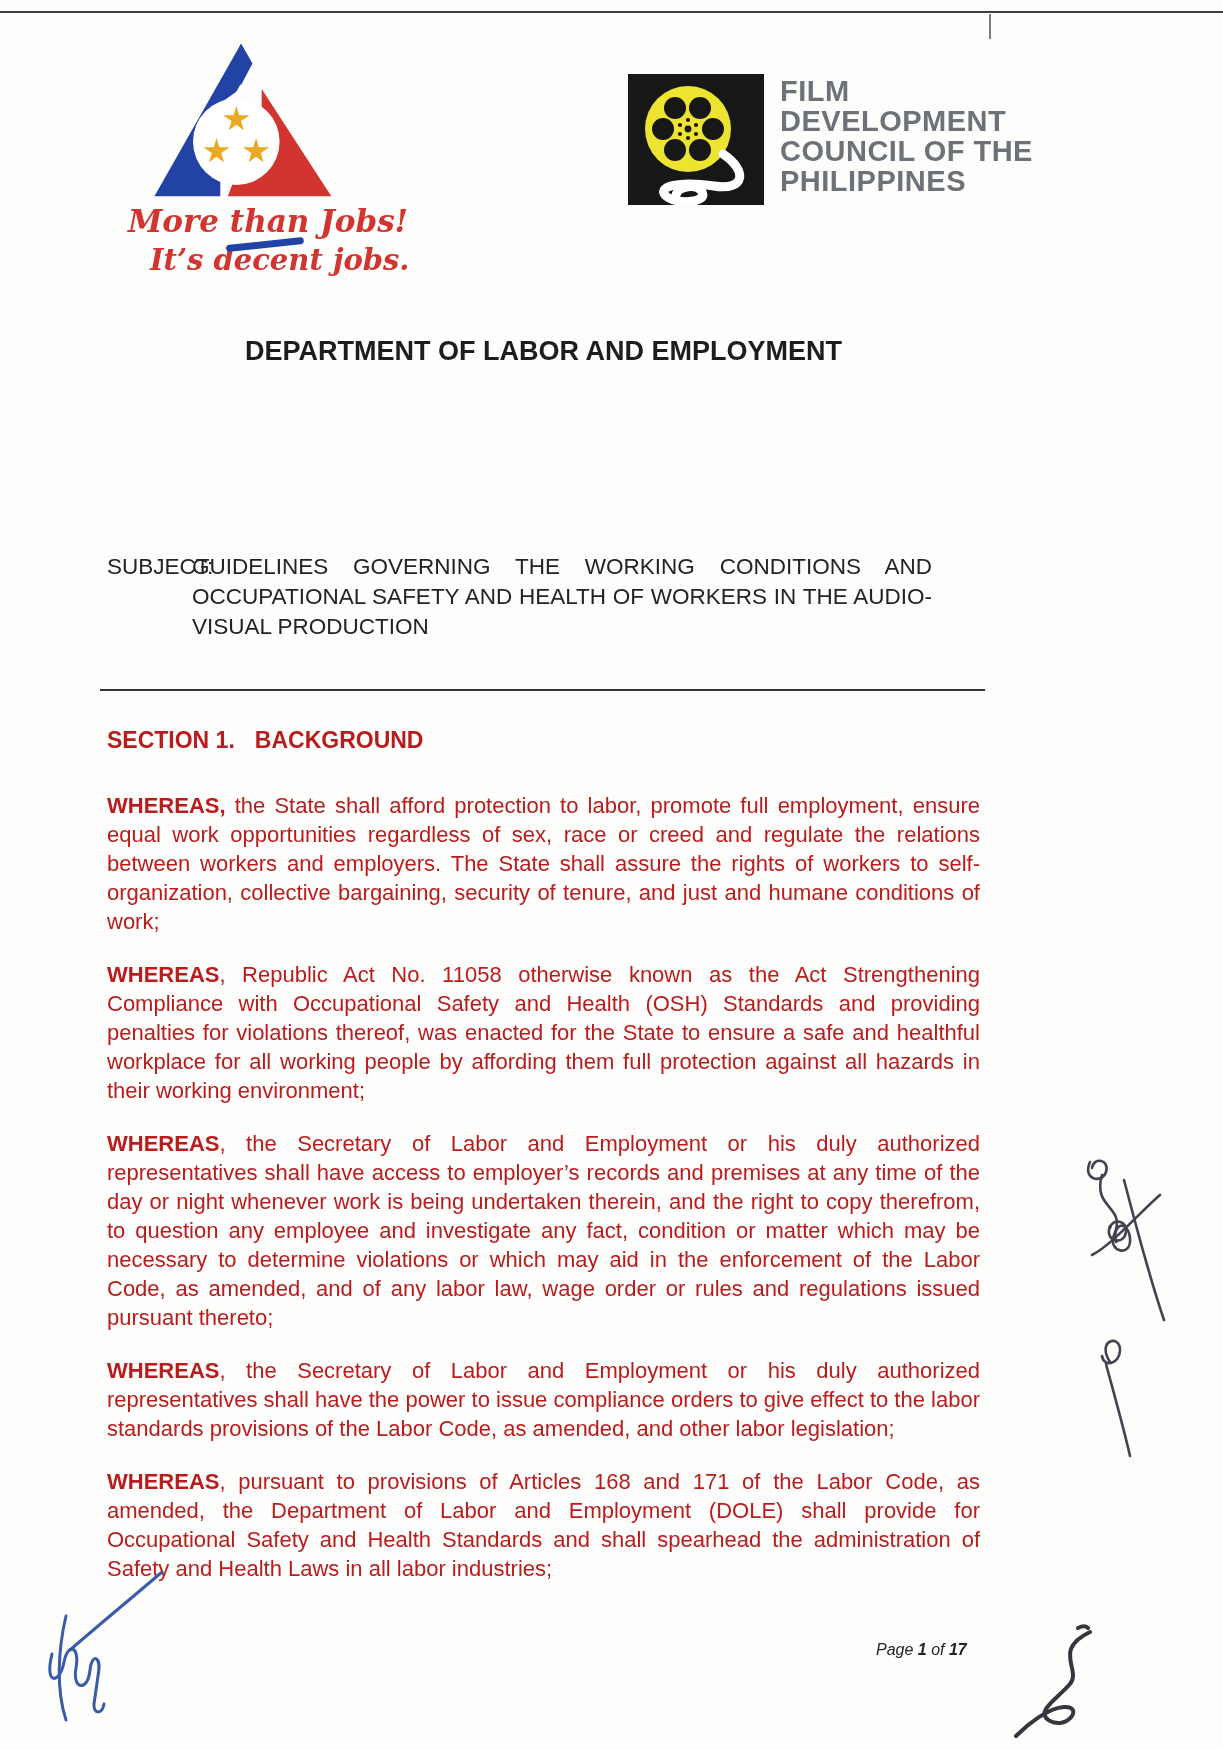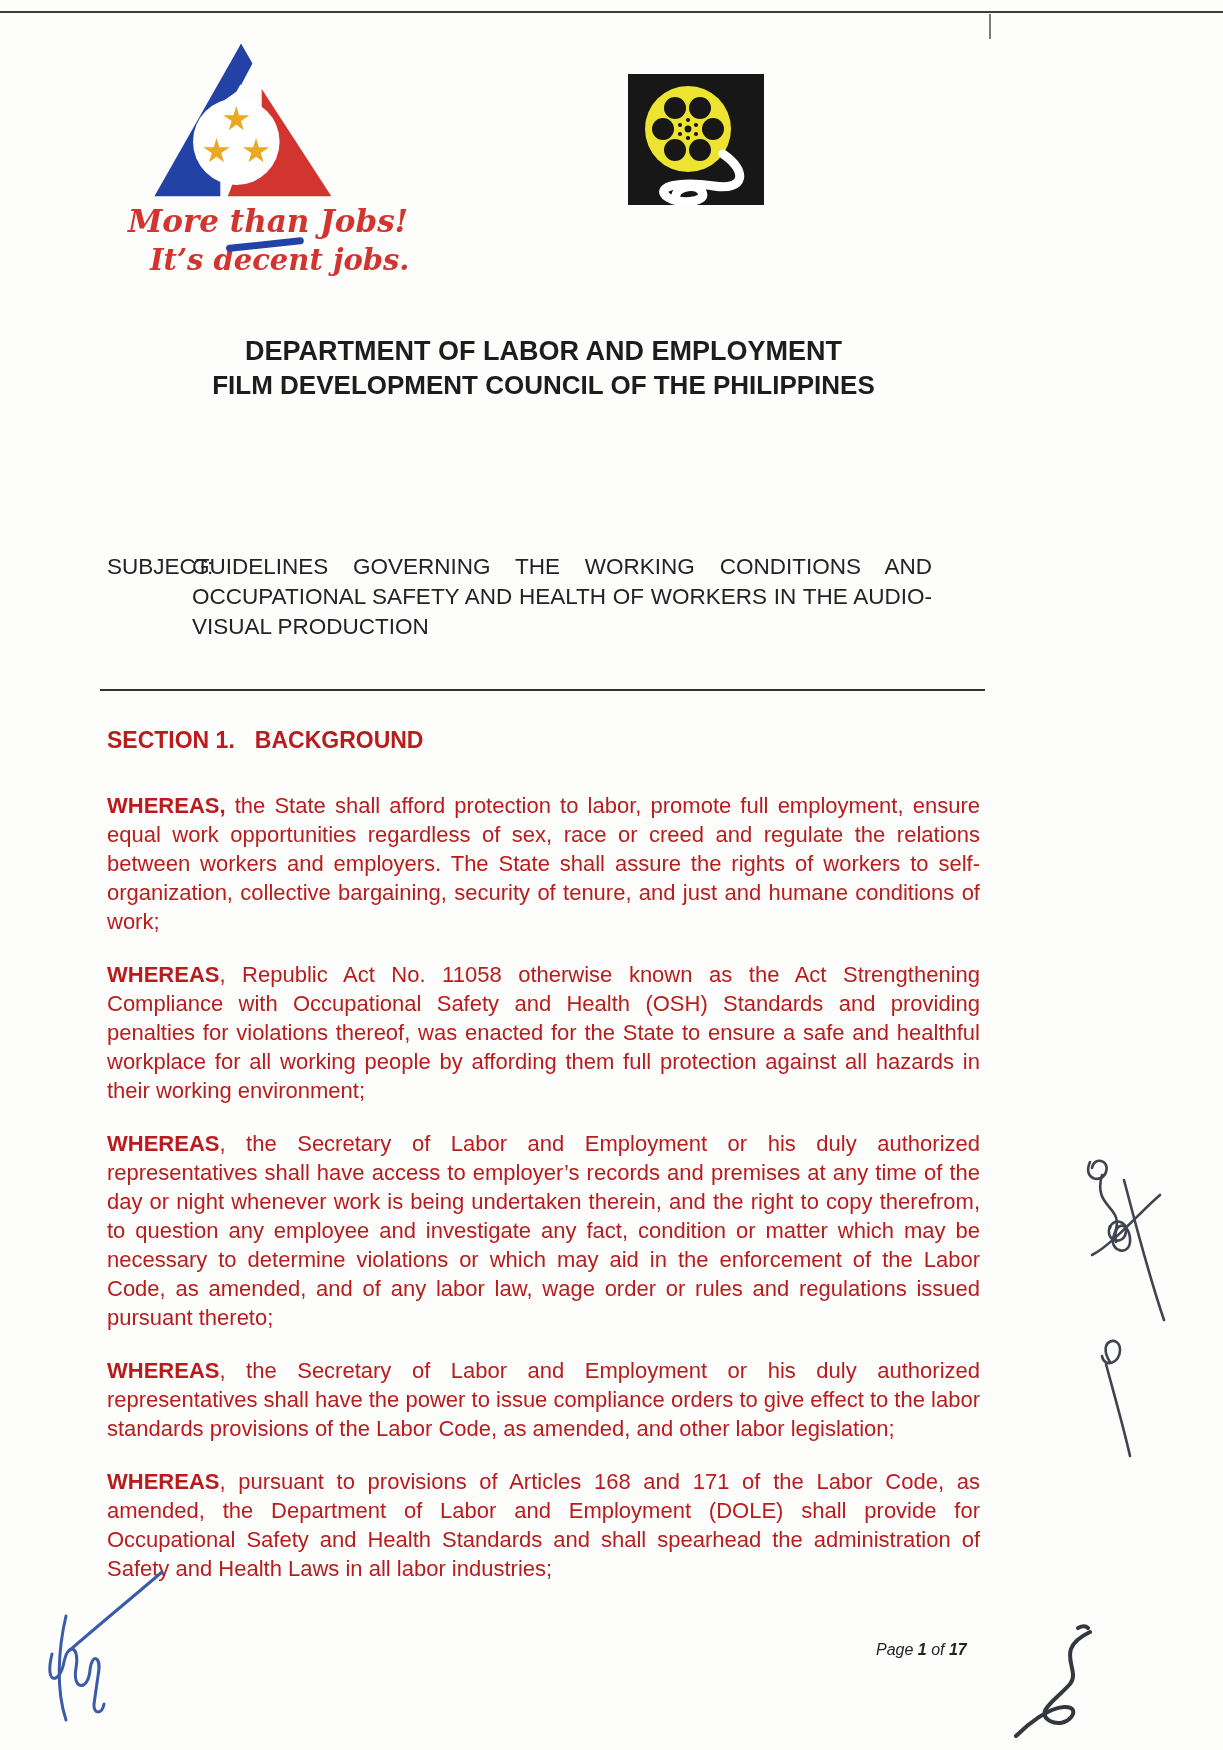--- a/index.html
+++ b/index.html
@@ -94,24 +94,29 @@
         <circle cx="60" cy="55" r="3.4"></circle>
         <circle cx="60" cy="46" r="2.1"></circle>
           <circle cx="68" cy="51" r="2.1"></circle>
         <circle cx="68" cy="60" r="2.1"></circle>
           <circle cx="60" cy="64" r="2.1"></circle>
         <circle cx="52" cy="60" r="2.1"></circle>
           <circle cx="52" cy="51" r="2.1"></circle>
       </g>
       <path d="M95,80 C120,97 117,117 86,112 C52,107 28,112 38,122 C48,131 80,129 74,118 C69,109 50,112 48,121" fill="none" stroke="#ffffff" stroke-width="9" stroke-linecap="round"></path>
     </svg>
+    <div class="fdcp-name">
+      <div>FILM</div>
+      <div>DEVELOPMENT</div>
+      <div>COUNCIL OF THE</div>
+      <div>PHILIPPINES</div>
+    </div>
   </div>
 
   <div class="title-line department">DEPARTMENT OF LABOR AND EMPLOYMENT</div>
-  <div class="title-line council">FILM DEVELOPMENT COUNCIL OF THE PHILIPPINES</div>
 
   <div class="subject">
     <div class="subject-label">SUBJECT:</div>
     <div class="subject-text">GUIDELINES GOVERNING THE WORKING CONDITIONS AND OCCUPATIONAL SAFETY AND HEALTH OF WORKERS IN THE AUDIO-VISUAL PRODUCTION</div>
   </div>
 
   <div class="rule"></div>
 
   <div class="body">
     <div class="section-heading"><span>SECTION 1.</span><span class="sp"></span><span>BACKGROUND</span></div>

